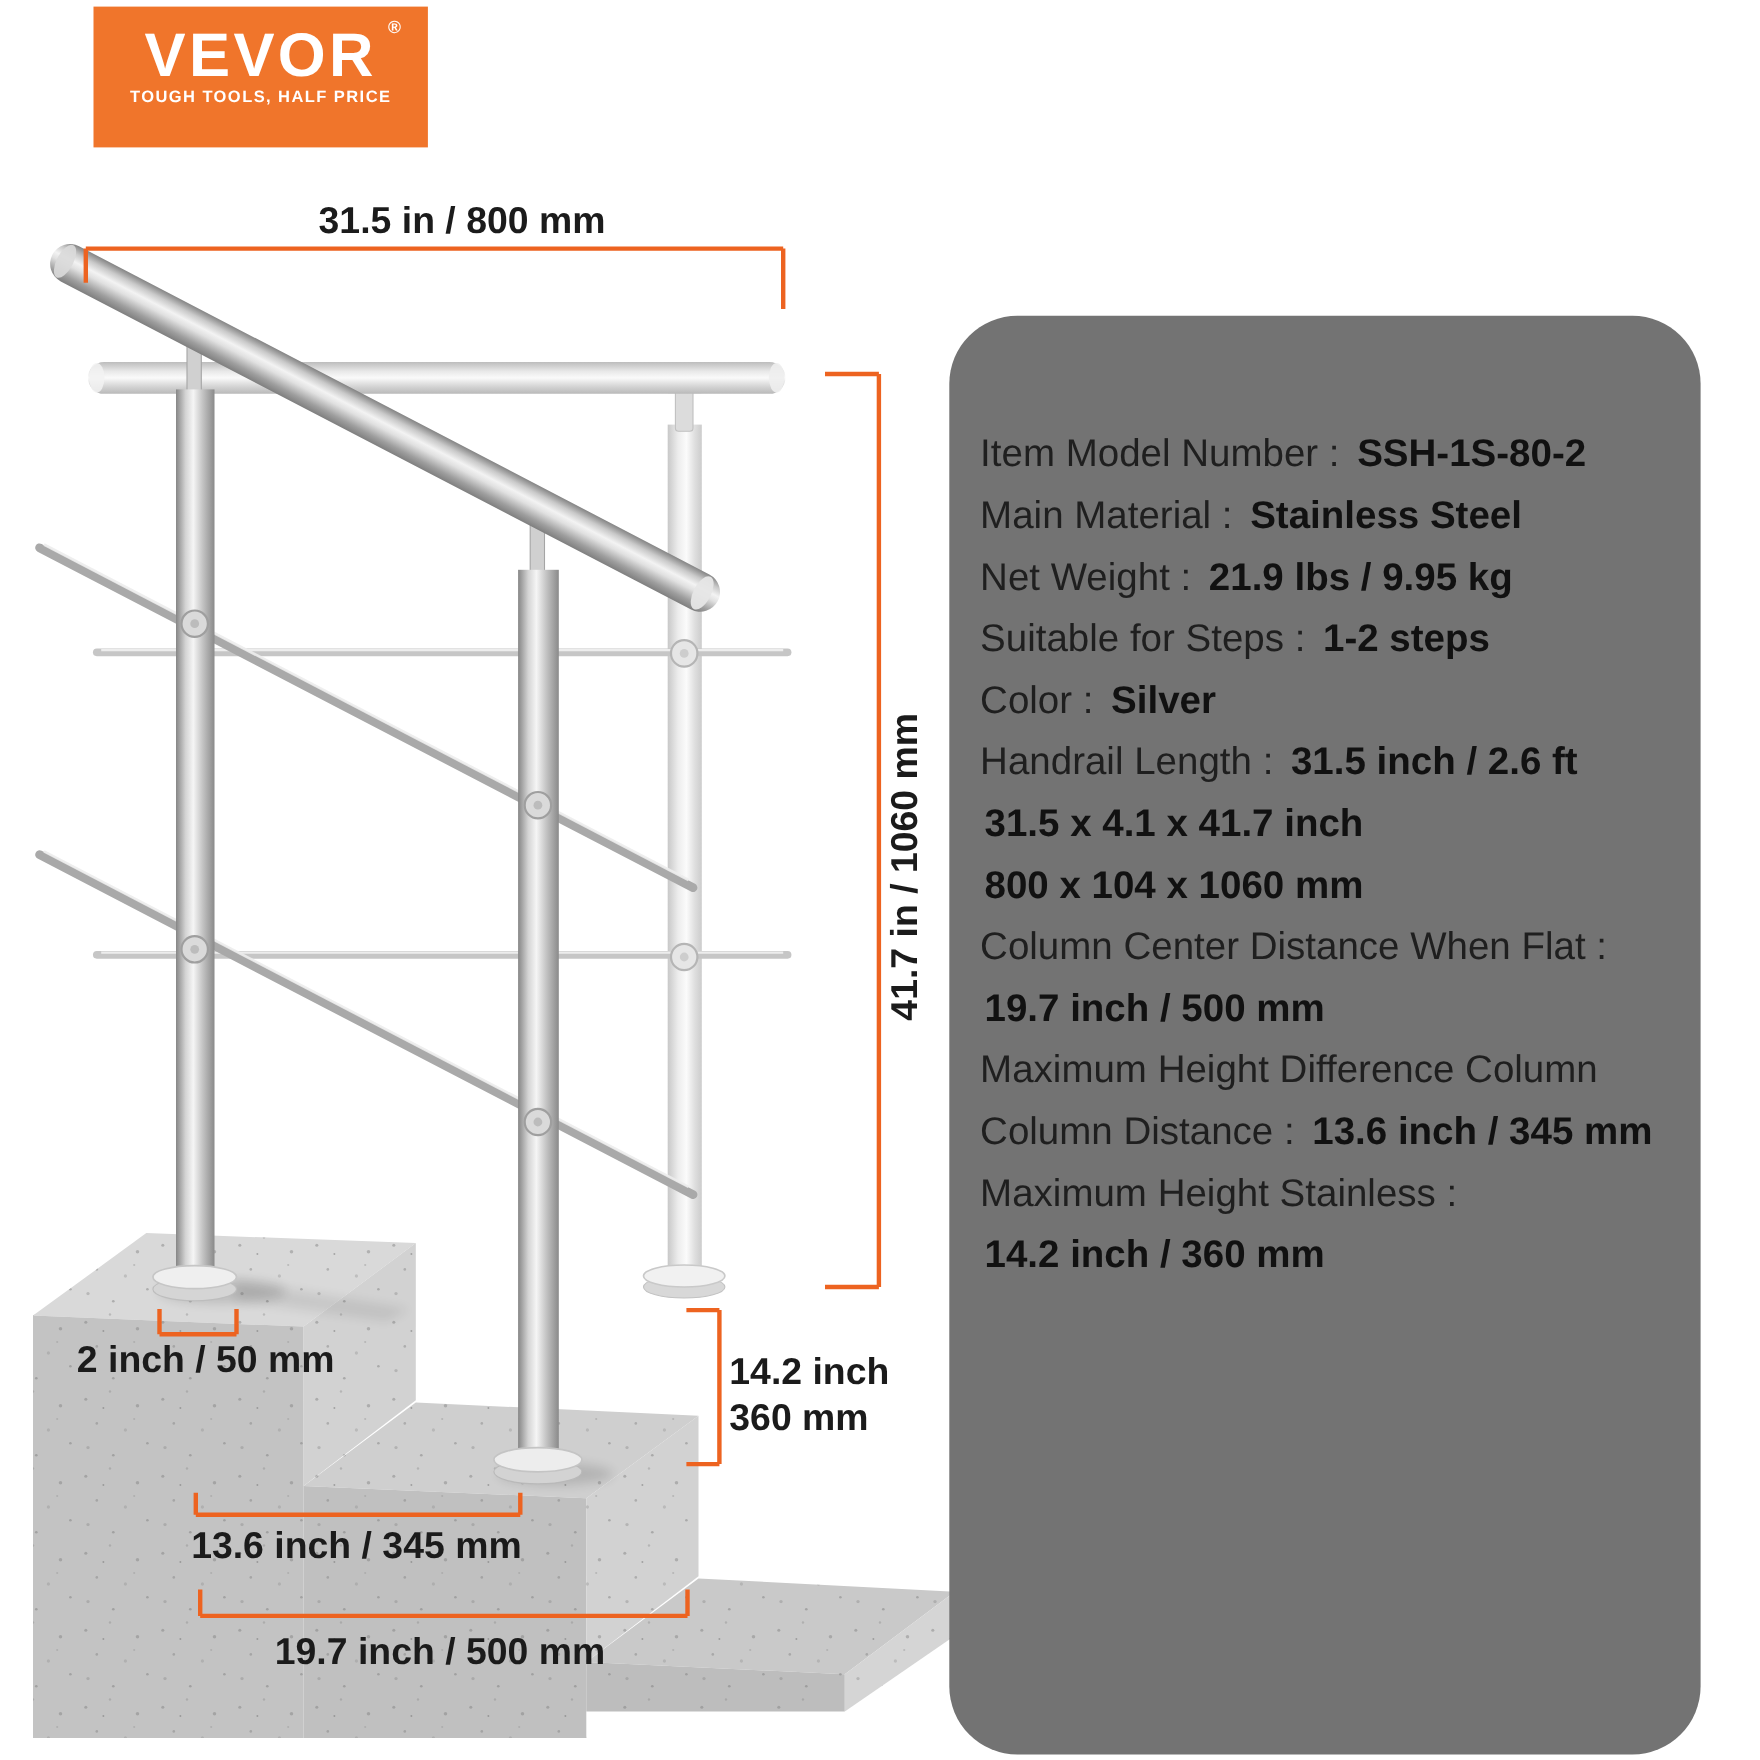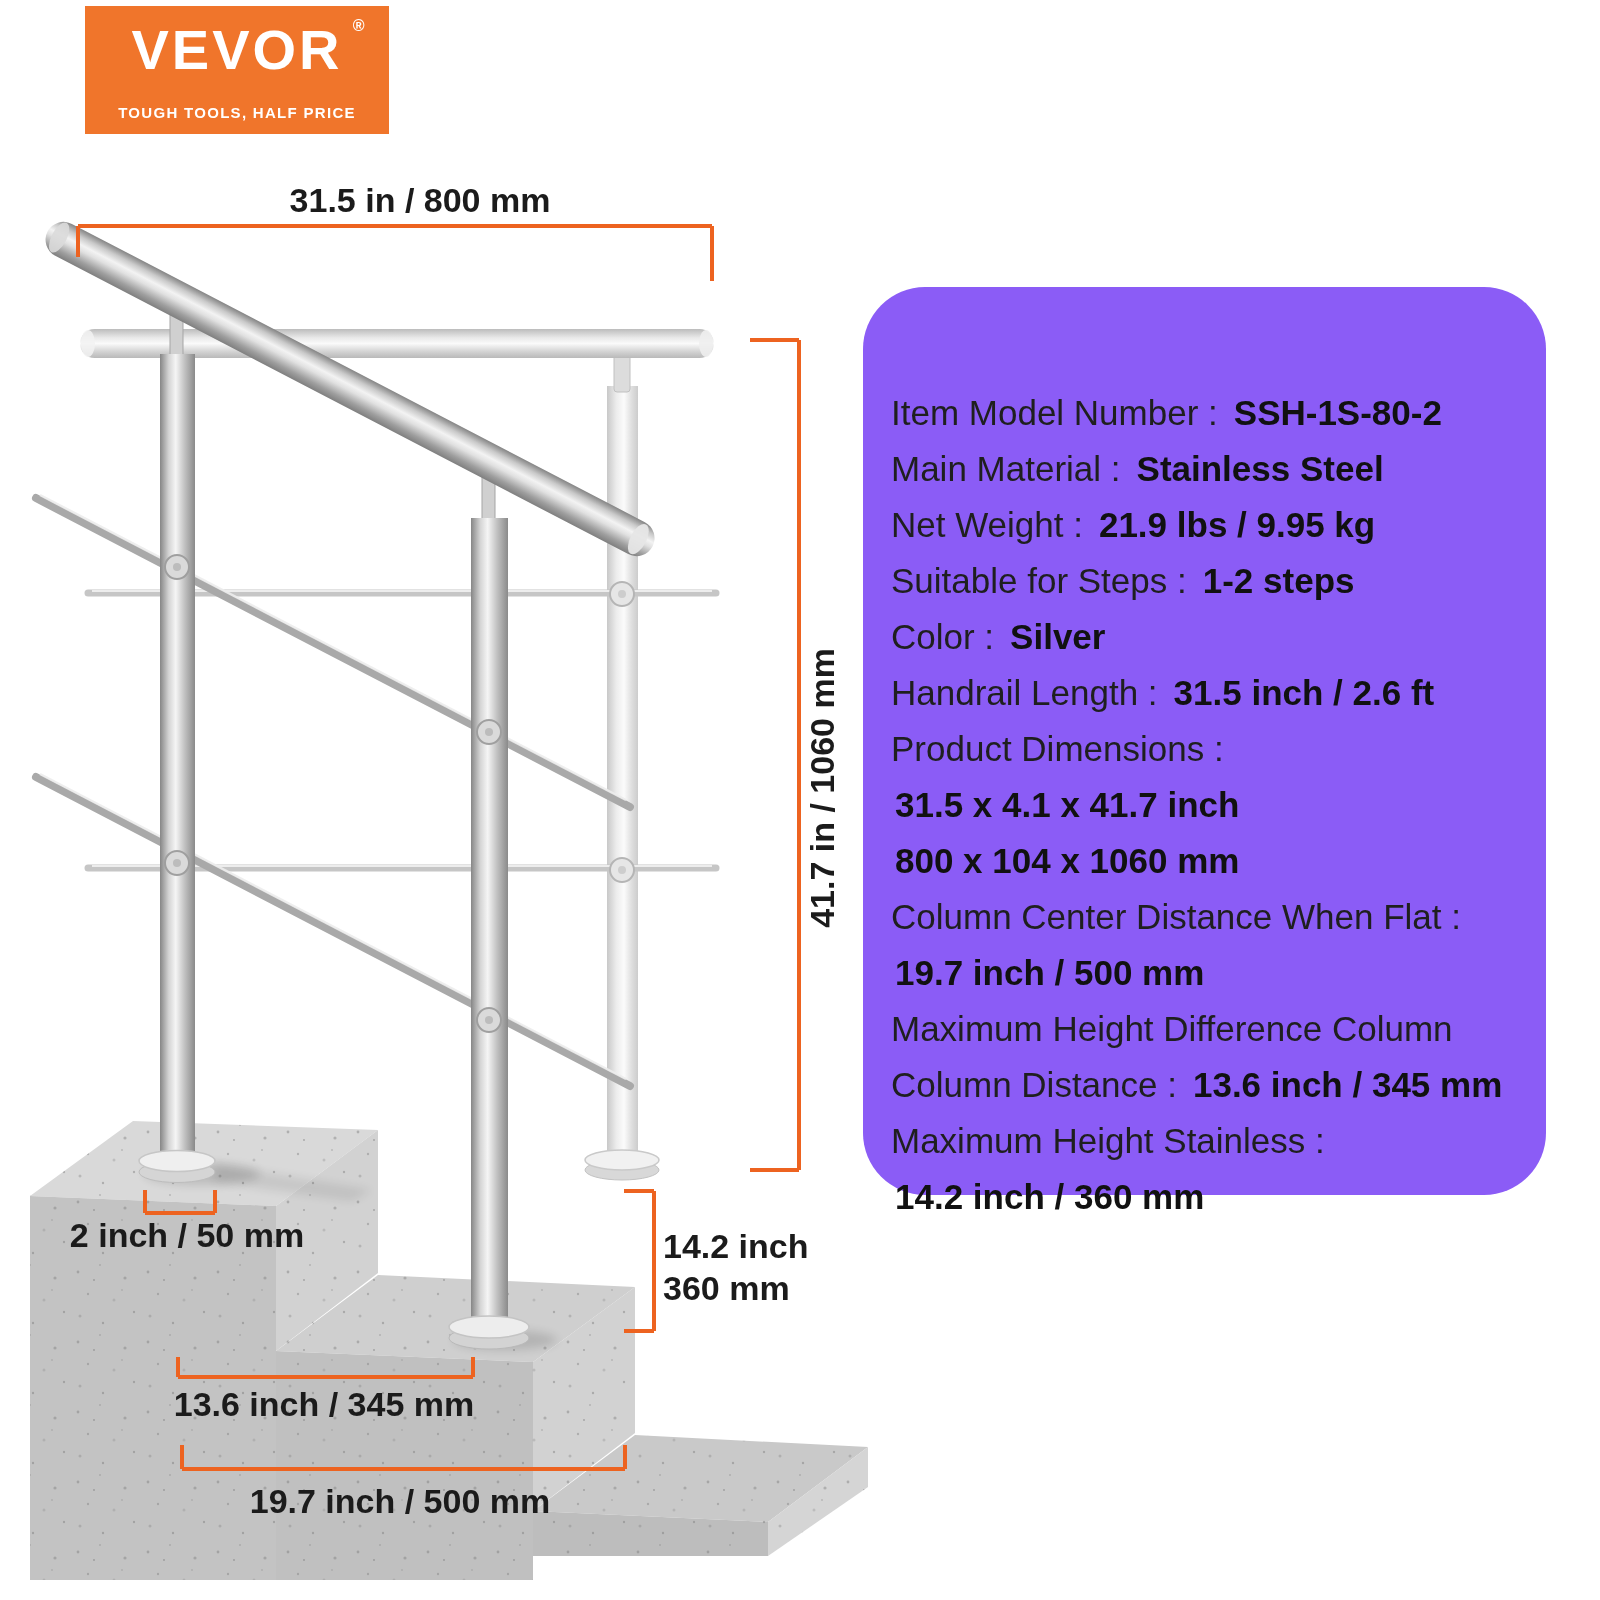--- a/index.html
+++ b/index.html
@@ -13,32 +13,32 @@
     background:#F0752B;color:#fff;text-align:center;
   }
   .logo .brand{
     display:inline-block;position:relative;margin-top:16px;
     font-size:56px;font-weight:bold;letter-spacing:3px;line-height:1;
   }
   .logo .reg{
     position:absolute;right:-22px;top:-4px;font-size:16px;font-weight:bold;letter-spacing:0;
   }
   .logo .tagline{
-    font-size:15px;font-weight:bold;letter-spacing:1.3px;margin-top:26px;white-space:nowrap;
+    font-size:15px;font-weight:bold;letter-spacing:1.3px;margin-top:2px;white-space:nowrap;
   }
   
   svg.diagram{position:absolute;left:0;top:0;z-index:1;}
   svg.diagram text{
     font-family:"Liberation Sans", sans-serif;font-weight:bold;
     fill:#1b1b1b;font-size:34px;
   }
   
   .panel{
-    position:absolute;left:863px;top:287px;width:683px;height:908px;
-    background:#8b5cf6;border-radius:62px;z-index:2;
+    position:absolute;left:863px;top:287px;width:683px;height:1308px;
+    background:#737373;border-radius:62px;z-index:2;
     box-sizing:border-box;padding:98px 10px 0 28px;
   }
   .spec-line{height:56px;line-height:56px;font-size:35px;white-space:nowrap;}
   .spec-label{font-weight:normal;color:#1f1f1f;}
   .spec-value{font-weight:bold;color:#111;margin-left:16px;}
   .spec-label:empty + .spec-value{margin-left:4px;}
 </style>
 </head>
 <body>
 
@@ -194,21 +194,20 @@
   <text x="400" y="1513" text-anchor="middle">19.7 inch / 500 mm</text>
 </svg>
 
 <div class="panel">
   <div class="spec-line"><span class="spec-label">Item Model Number :</span><span class="spec-value">SSH-1S-80-2</span></div>
   <div class="spec-line"><span class="spec-label">Main Material :</span><span class="spec-value">Stainless Steel</span></div>
   <div class="spec-line"><span class="spec-label">Net Weight :</span><span class="spec-value">21.9 lbs / 9.95 kg</span></div>
   <div class="spec-line"><span class="spec-label">Suitable for Steps :</span><span class="spec-value">1-2 steps</span></div>
   <div class="spec-line"><span class="spec-label">Color :</span><span class="spec-value">Silver</span></div>
   <div class="spec-line"><span class="spec-label">Handrail Length :</span><span class="spec-value">31.5 inch / 2.6 ft</span></div>
-  <div class="spec-line"><span class="spec-label">Product Dimensions :</span><span class="spec-value"></span></div>
   <div class="spec-line"><span class="spec-label"></span><span class="spec-value">31.5 x 4.1 x 41.7 inch</span></div>
   <div class="spec-line"><span class="spec-label"></span><span class="spec-value">800 x 104 x 1060 mm</span></div>
   <div class="spec-line"><span class="spec-label">Column Center Distance When Flat :</span><span class="spec-value"></span></div>
   <div class="spec-line"><span class="spec-label"></span><span class="spec-value">19.7 inch / 500 mm</span></div>
   <div class="spec-line"><span class="spec-label">Maximum Height Difference Column</span><span class="spec-value"></span></div>
   <div class="spec-line"><span class="spec-label">Column Distance :</span><span class="spec-value">13.6 inch / 345 mm</span></div>
   <div class="spec-line"><span class="spec-label">Maximum Height Stainless :</span><span class="spec-value"></span></div>
   <div class="spec-line"><span class="spec-label"></span><span class="spec-value">14.2 inch / 360 mm</span></div>
 </div>
 

